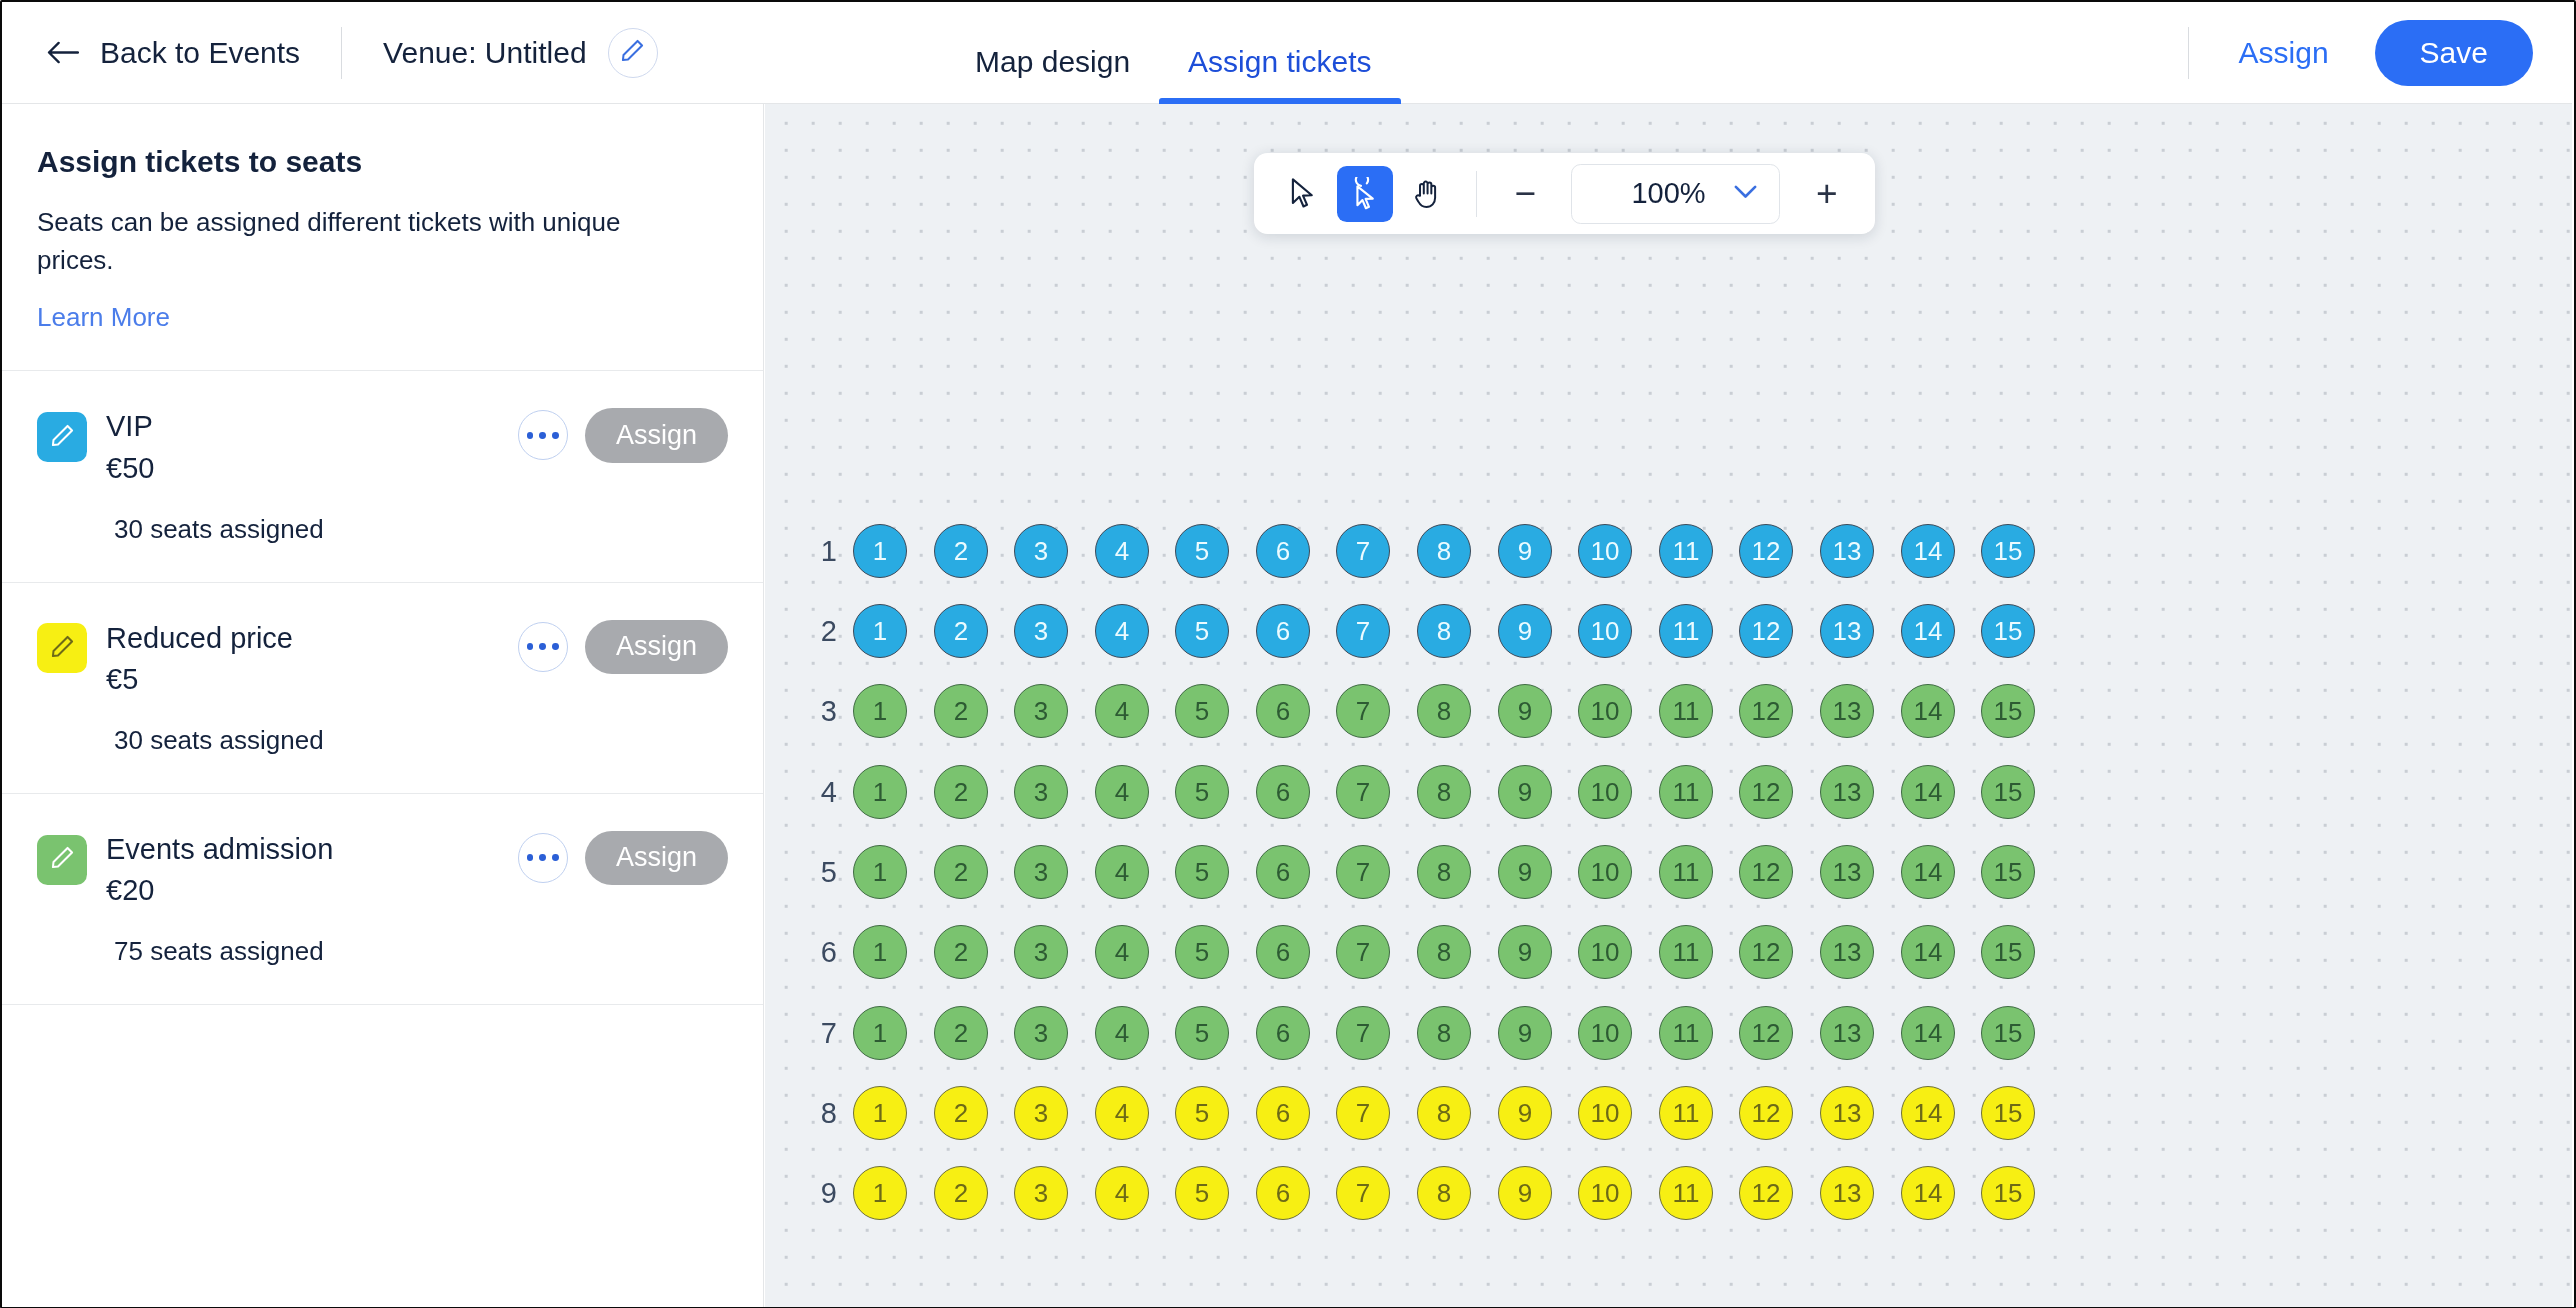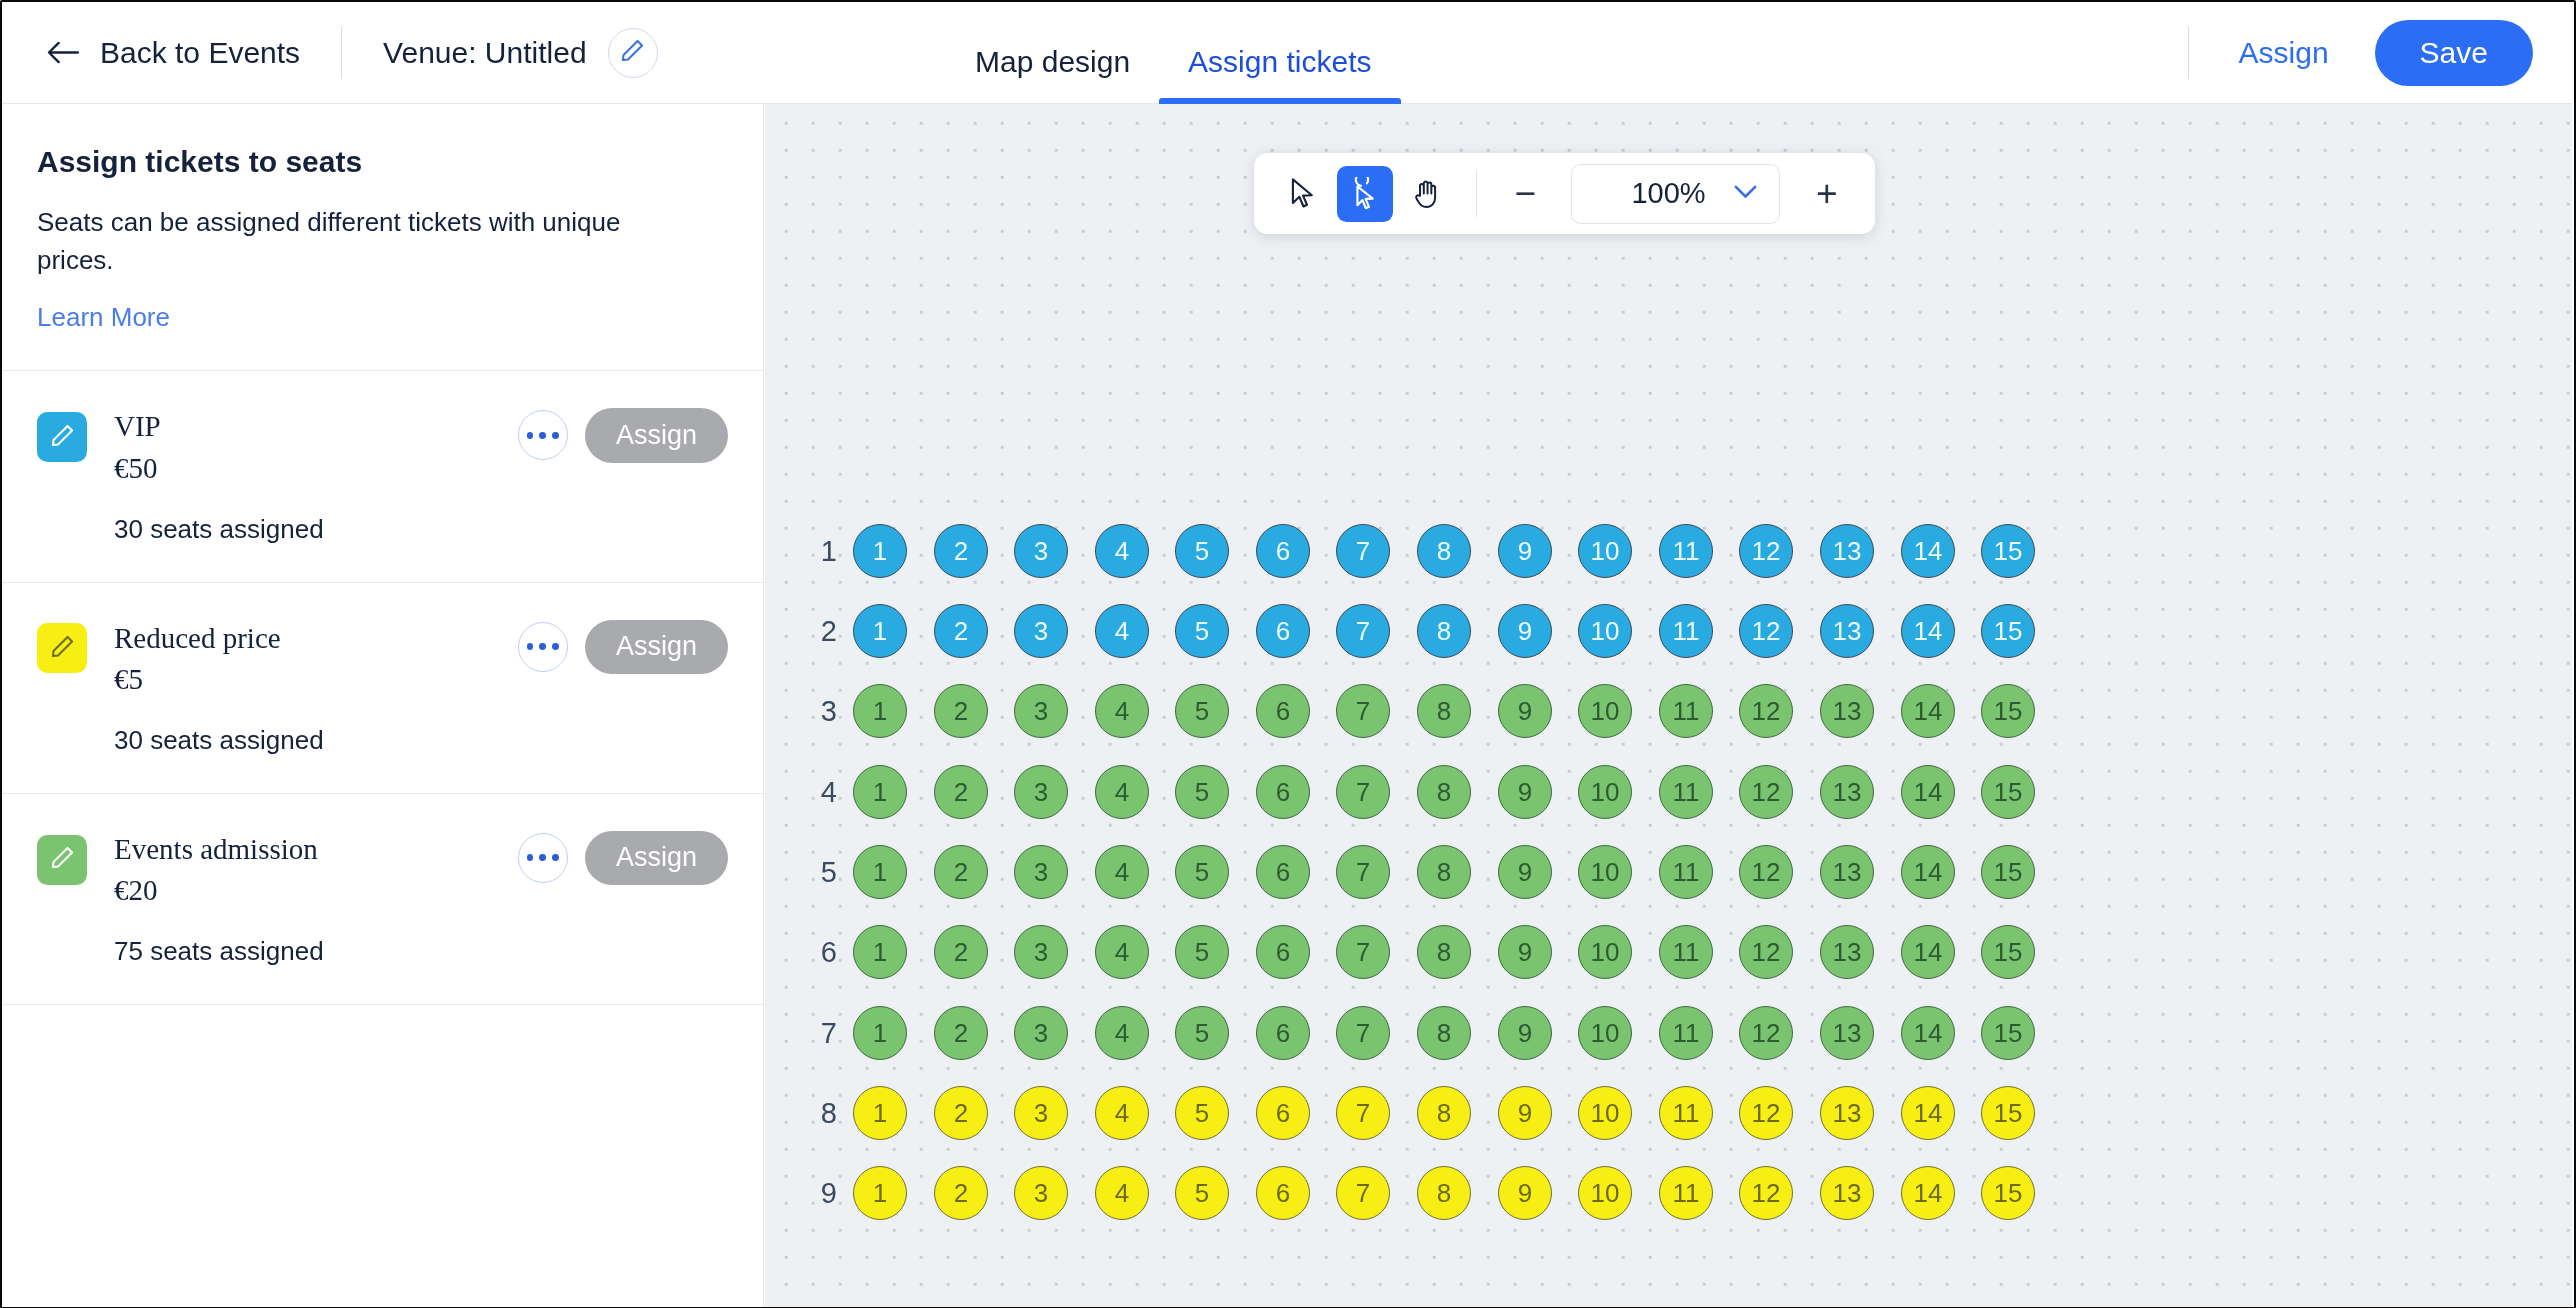--- a/index.html
+++ b/index.html
@@ -85,21 +85,21 @@
   .ticket-row {
     position: relative; padding: 37px 35px 37px 35px;
     border-bottom: 1px solid #e8eaec; min-height: 207px;
   }
   .tk-top { display: flex; align-items: flex-start; }
   .tk-swatch {
     width: 50px; height: 50px; border-radius: 10.6px;
     display: flex; align-items: center; justify-content: center;
     flex: 0 0 auto; margin-top: 3.9px;
   }
-  .tk-text { margin-left: 27px; font-family: Liberation Serif, serif; }
+  .tk-text { margin-left: 19px; }
   .tk-name { font-size: 29px; color: #14223c; line-height: 1.3; }
   .tk-price { font-size: 29px; color: #14223c; line-height: 1.4; margin-top: 1.9px; }
   .tk-seats { font-size: 26px; color: #14223c; margin-top: 25px; margin-left: 77px; }
   .tk-actions {
     position: absolute; right: 35px; top: 37px;
     display: flex; align-items: center; gap: 17.4px;
   }
   .dots-btn {
     width: 50px; height: 50px; border-radius: 50%;
     border: 1px solid #bfd0f0; background: #fff;

